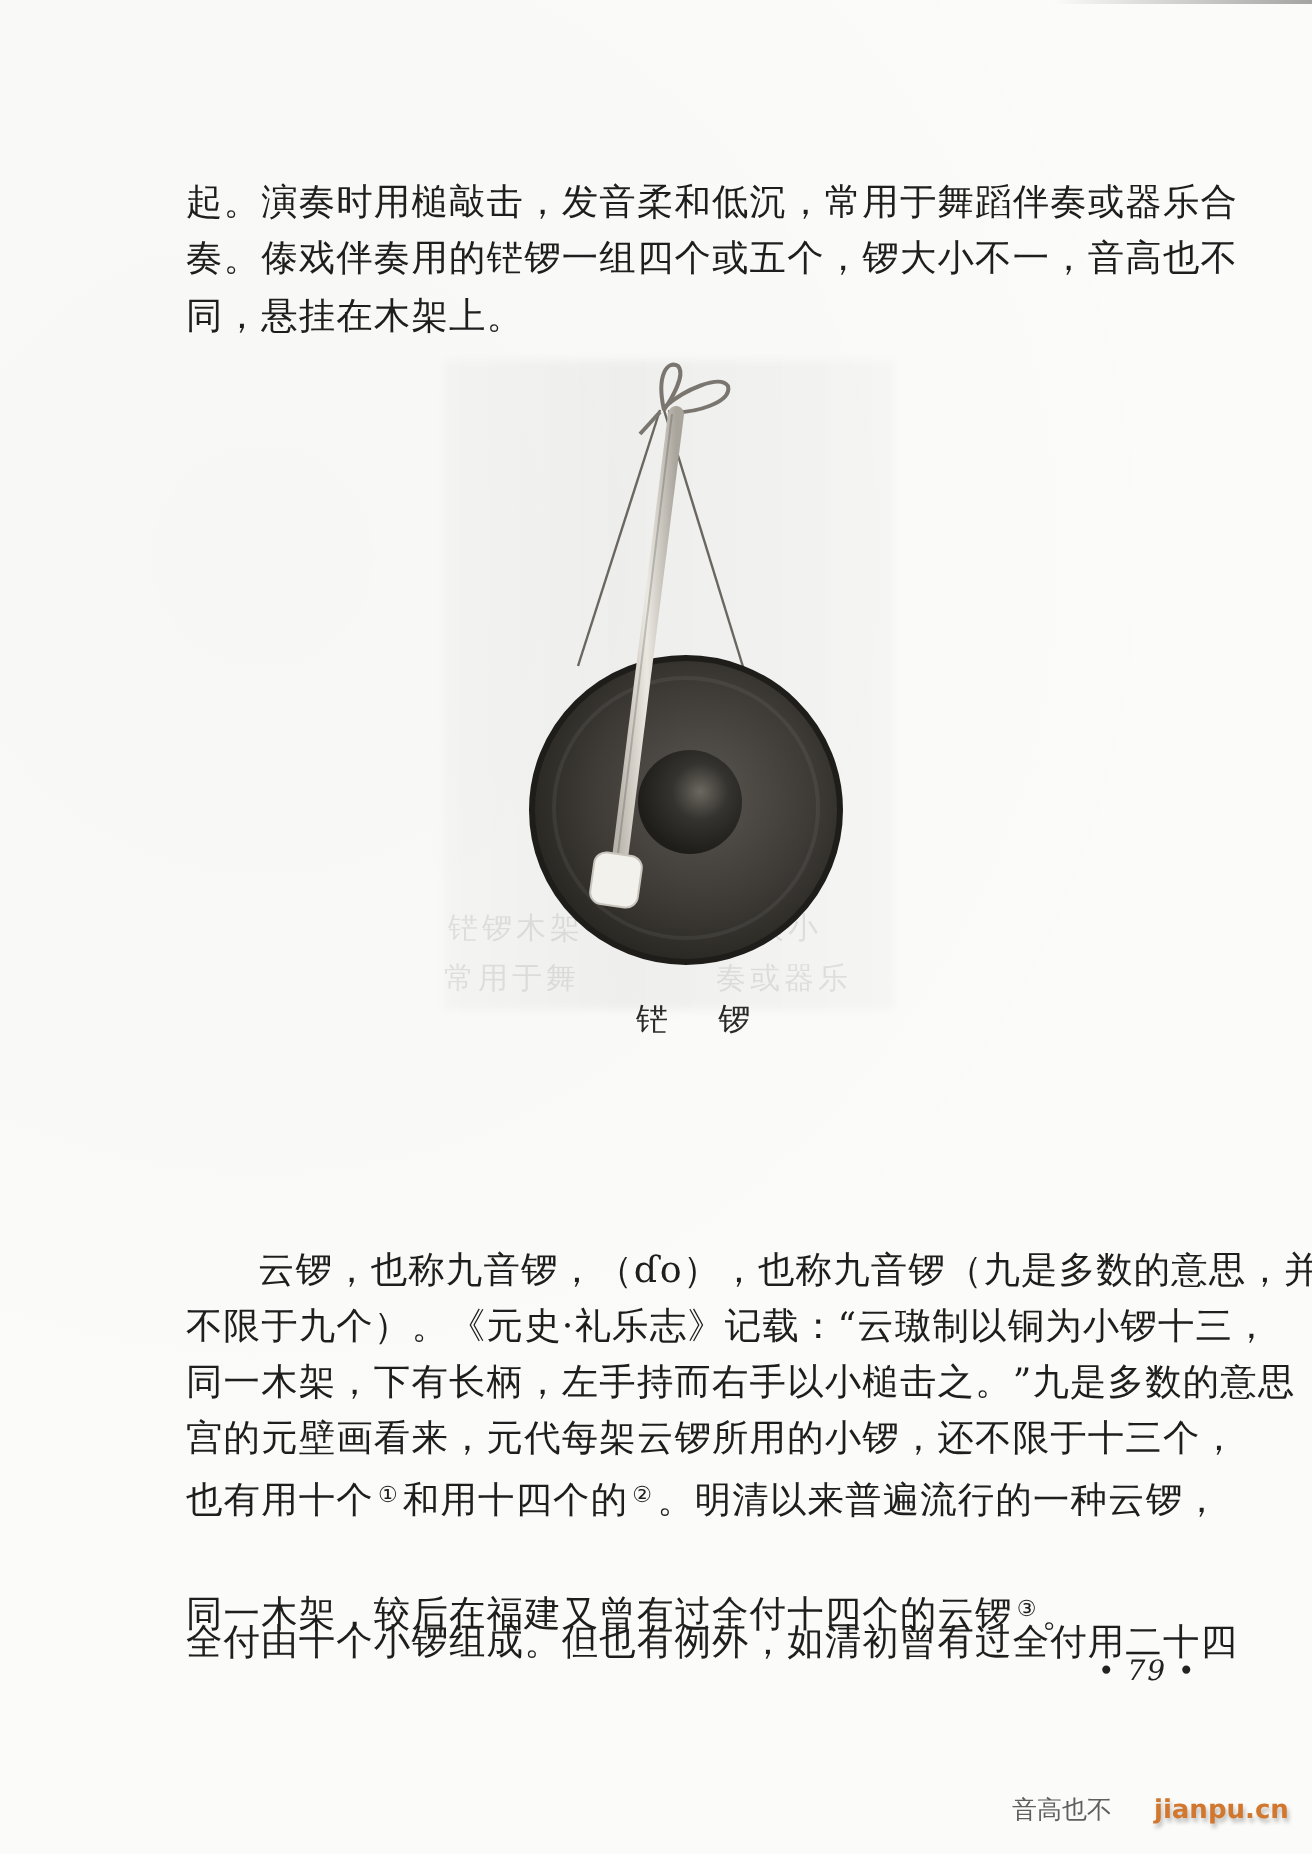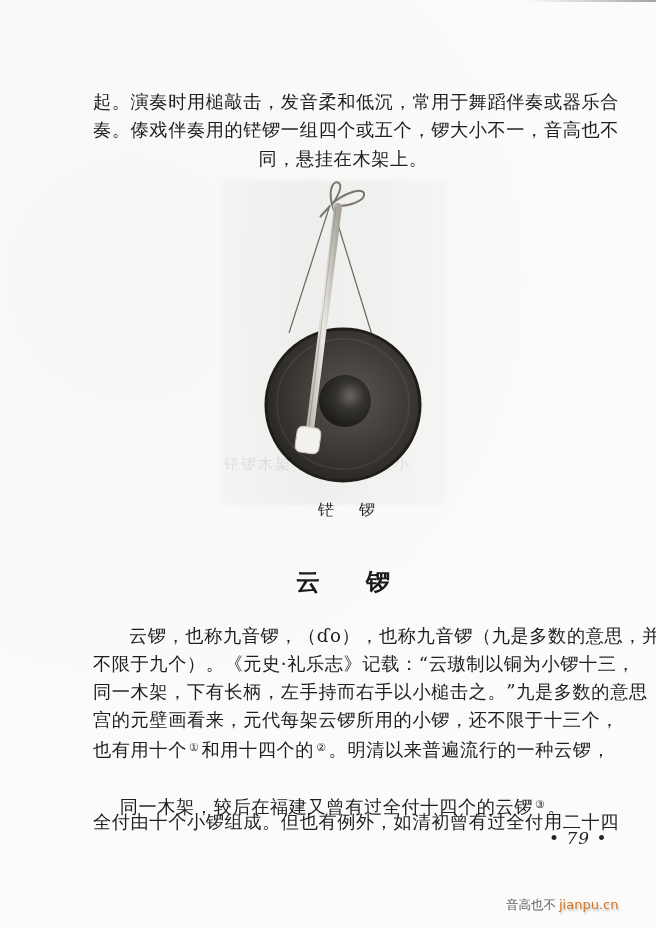--- a/index.html
+++ b/index.html
@@ -15,21 +15,20 @@
       font-family: "DejaVu Serif", "Liberation Serif", serif;
       color: #1e1e1e;
     }
     .page {
       position: absolute;
       left: 0; top: 0;
       width: 656px; height: 927px;
       background:
         radial-gradient(circle at 20% 30%, rgba(0,0,0,0.015) 0, rgba(0,0,0,0) 60%),
         #fbfbfa;
-      text-align: center;
     }
     .line {
       position: absolute;
       left: 93px;
       width: 500px;
       font-size: 18.2px;
       line-height: 22px;
       white-space: nowrap;
       letter-spacing: 0.6px;
     }
@@ -79,40 +78,41 @@
     .indent { padding-left: 36px; }
     .fn {
       font-size: 11px;
       vertical-align: 5px;
       margin: 0 2px;
     }
     .page-number {
       position: absolute;
       left: 549px;
       top: 828px;
-      font-size: 17px;
+      font-size: 14px;
       font-style: italic;
       letter-spacing: 1px;
       color: #222;
       white-space: nowrap;
     }
     .watermark {
       position: absolute;
       left: 506px;
       top: 897px;
       font-size: 12.5px;
       white-space: nowrap;
       color: #5f5f5f;
     }
     .watermark .wm-latin {
       font-family: "DejaVu Sans", "Liberation Sans", sans-serif;
       color: #d2772e;
       text-shadow: 1px 2px 2px rgba(0,0,0,0.25);
-      margin-left: 3px;
+      margin-left: 21px;
       font-size: 13px;
+      font-weight: bold;
     }
     .top-shade {
       position: absolute;
       right: 0; top: 0;
       width: 130px; height: 2px;
       background: linear-gradient(90deg, rgba(0,0,0,0), rgba(0,0,0,0.35));
     }
   </style>
 </head>
 <body>
@@ -122,20 +122,21 @@
 
   <div class="top-para">
     <div class="line" style="top:91px">起。演奏时用槌敲击，发音柔和低沉，常用于舞蹈伴奏或器乐合</div>
     <div class="line" style="top:119px">奏。傣戏伴奏用的铓锣一组四个或五个，锣大小不一，音高也不</div>
     <div class="line" style="top:148px">同，悬挂在木架上。</div>
   </div>
 
   <div class="figure">
     <div class="figure-bg"></div>
     <div class="ghost" style="left:12px; top:280px;">铓锣木架　　　　锣大小</div>
+    <div class="ghost" style="left:10px; top:305px;">常用于舞　　　　奏或器乐</div>
 
     <svg width="240" height="330" viewBox="0 0 240 330" style="position:absolute;left:0;top:0;">
       <defs>
         <radialGradient id="gongGrad" cx="55%" cy="45%" r="60%">
           <stop offset="0%" stop-color="#5a5650"></stop>
           <stop offset="60%" stop-color="#3e3b37"></stop>
           <stop offset="100%" stop-color="#26241f"></stop>
         </radialGradient>
         <radialGradient id="bossGrad" cx="60%" cy="40%" r="60%">
           <stop offset="0%" stop-color="#6b6760"></stop>
@@ -163,21 +164,20 @@
       <circle cx="133" cy="226" r="26" fill="url(#bossGrad)"></circle>
 
       <line x1="126" y1="32" x2="97" y2="262" stroke="url(#shaftGrad)" stroke-width="8" stroke-linecap="round"></line>
       <line x1="124" y1="32" x2="96" y2="260" stroke="rgba(0,0,0,0.18)" stroke-width="1"></line>
 
       <rect x="84" y="252" width="24" height="26" rx="6" ry="6" fill="#f2f1ec" stroke="#c9c5bc" stroke-width="1" transform="rotate(8 96 265)"></rect>
     </svg>
   </div>
   <div class="caption">铓 锣</div>
 
-  <div class="section-title">云锣</div>
 
   <div class="body-para">
     <div class="line indent" style="top:625px">云锣，也称九音锣，（ɗo），也称九音锣（九是多数的意思，并</div>
     <div class="line" style="top:653px">不限于九个）。《元史·礼乐志》记载：“云璈制以铜为小锣十三，</div>
     <div class="line" style="top:681px">同一木架，下有长柄，左手持而右手以小槌击之。”九是多数的意思</div>
     <div class="line" style="top:709px">宫的元壁画看来，元代每架云锣所用的小锣，还不限于十三个，</div>
     <div class="line" style="top:737px">
       <span>也有用十个</span><span class="fn">①</span><span>和用十四个的</span><span class="fn">②</span><span>。明清以来普遍流行的一种云锣，</span>
     </div>
     <div class="line" style="top:811px">全付由十个小锣组成。但也有例外，如清初曾有过全付用二十四</div>

